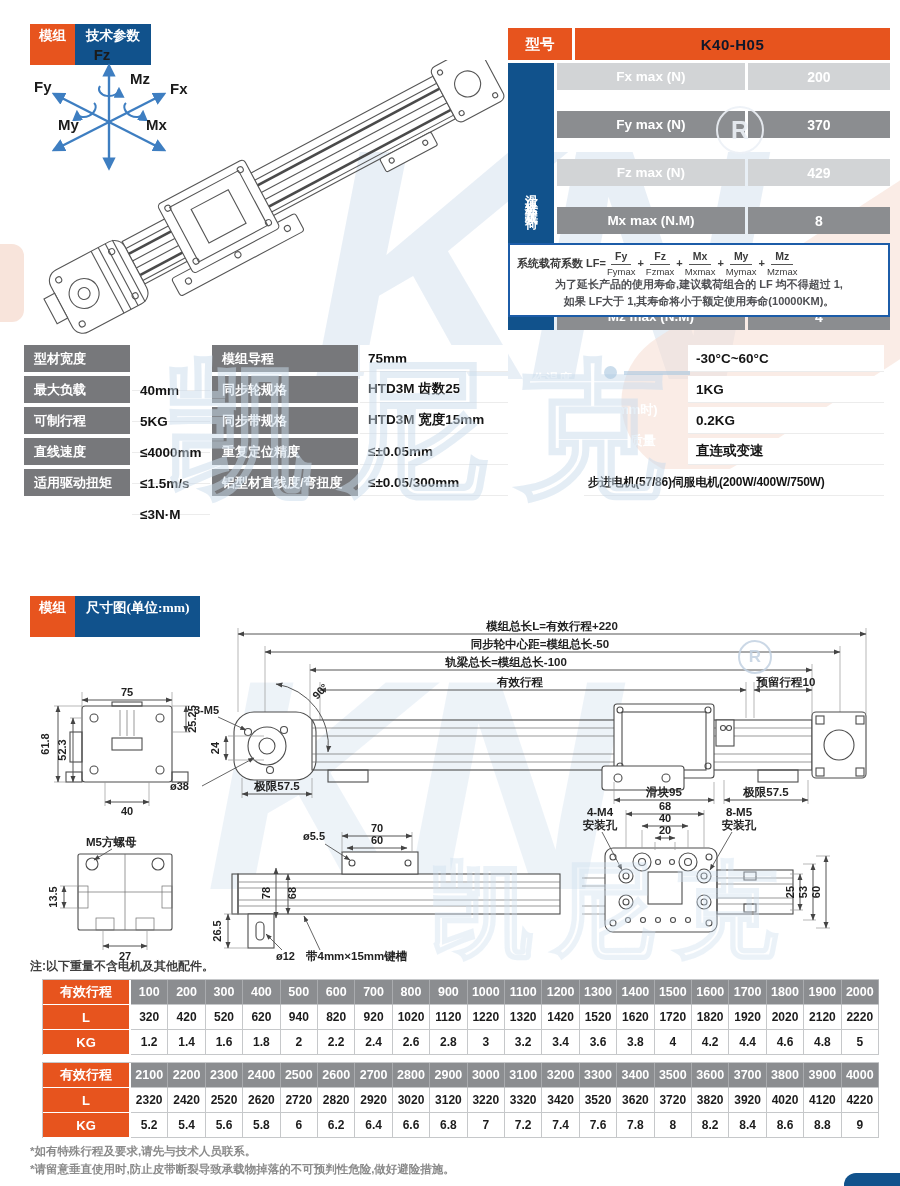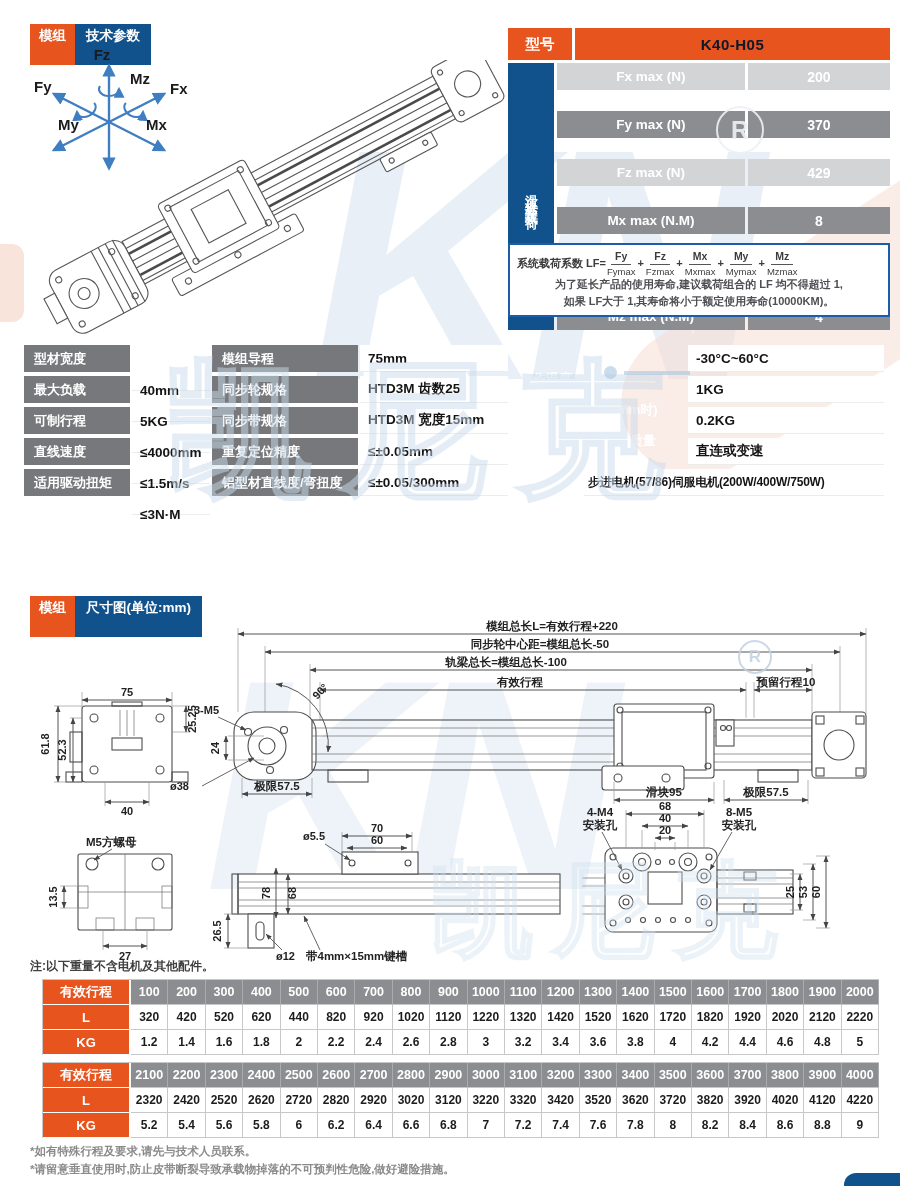--- a/index.html
+++ b/index.html
@@ -18,21 +18,21 @@
   .wm-kn2{left:205px;top:635px;font-size:300px;line-height:1;color:#dde8f3;opacity:.5;z-index:0;font-style:italic;letter-spacing:-18px;}
   .wm-brand2{left:430px;top:842px;font-size:104px;color:transparent;-webkit-text-stroke:2px #cfe0f0;opacity:.4;z-index:2;letter-spacing:18px;}
   .reg{position:absolute;border:2.5px solid;border-radius:50%;display:flex;align-items:center;justify-content:center;font-weight:bold;z-index:2;pointer-events:none;}
   .reg1{left:716px;top:106px;width:44px;height:44px;color:#edf1f7;border-color:#edf1f7;font-size:25px;opacity:.9;}
   .reg2{left:738px;top:640px;width:30px;height:30px;color:#c3d2e2;border-color:#c3d2e2;font-size:17px;opacity:.85;}
   .corner-tab{position:absolute;right:0;bottom:0;width:56px;height:13px;background:#11528C;border-top-left-radius:12px;z-index:3;}
 
   
   .badge{position:absolute;display:flex;font-weight:bold;font-size:13.5px;color:#fff;z-index:1;}
   .badge-tag{background:#E7541E;padding:3px 9px 4px;}
-  .badge-title{background:#11528C;padding:3px 11px 20px;}
+  .badge-title{background:#11528C;padding:3px 11px 20px;font-family:Liberation Serif, serif;}
   .badge1{left:30px;top:24px;}
   .badge2{left:30px;top:596px;}
 
   
   .axis-svg{position:absolute;left:24px;top:44px;z-index:1;}
   .product-svg{position:absolute;left:38px;top:60px;z-index:1;}
   .axis-svg text{font-weight:bold;font-size:15px;fill:#1b1b1b;}
   .iso rect,.iso circle,.iso line,.iso path{stroke:#555;stroke-width:1.1;fill:none;}
   .iso .w{fill:#fff;}
   .iso .thick{stroke:#4a4a4a;stroke-width:2.6;}
@@ -566,21 +566,21 @@
       <div class="st-cell st-gray">1600</div>
       <div class="st-cell st-gray">1700</div>
       <div class="st-cell st-gray">1800</div>
       <div class="st-cell st-gray">1900</div>
       <div class="st-cell st-gray">2000</div>
       <div class="st-cell st-label-orange">L</div>
       <div class="st-cell st-white">320</div>
       <div class="st-cell st-white">420</div>
       <div class="st-cell st-white">520</div>
       <div class="st-cell st-white">620</div>
-      <div class="st-cell st-white">440</div>
+      <div class="st-cell st-white">940</div>
       <div class="st-cell st-white">820</div>
       <div class="st-cell st-white">920</div>
       <div class="st-cell st-white">1020</div>
       <div class="st-cell st-white">1120</div>
       <div class="st-cell st-white">1220</div>
       <div class="st-cell st-white">1320</div>
       <div class="st-cell st-white">1420</div>
       <div class="st-cell st-white">1520</div>
       <div class="st-cell st-white">1620</div>
       <div class="st-cell st-white">1720</div>

